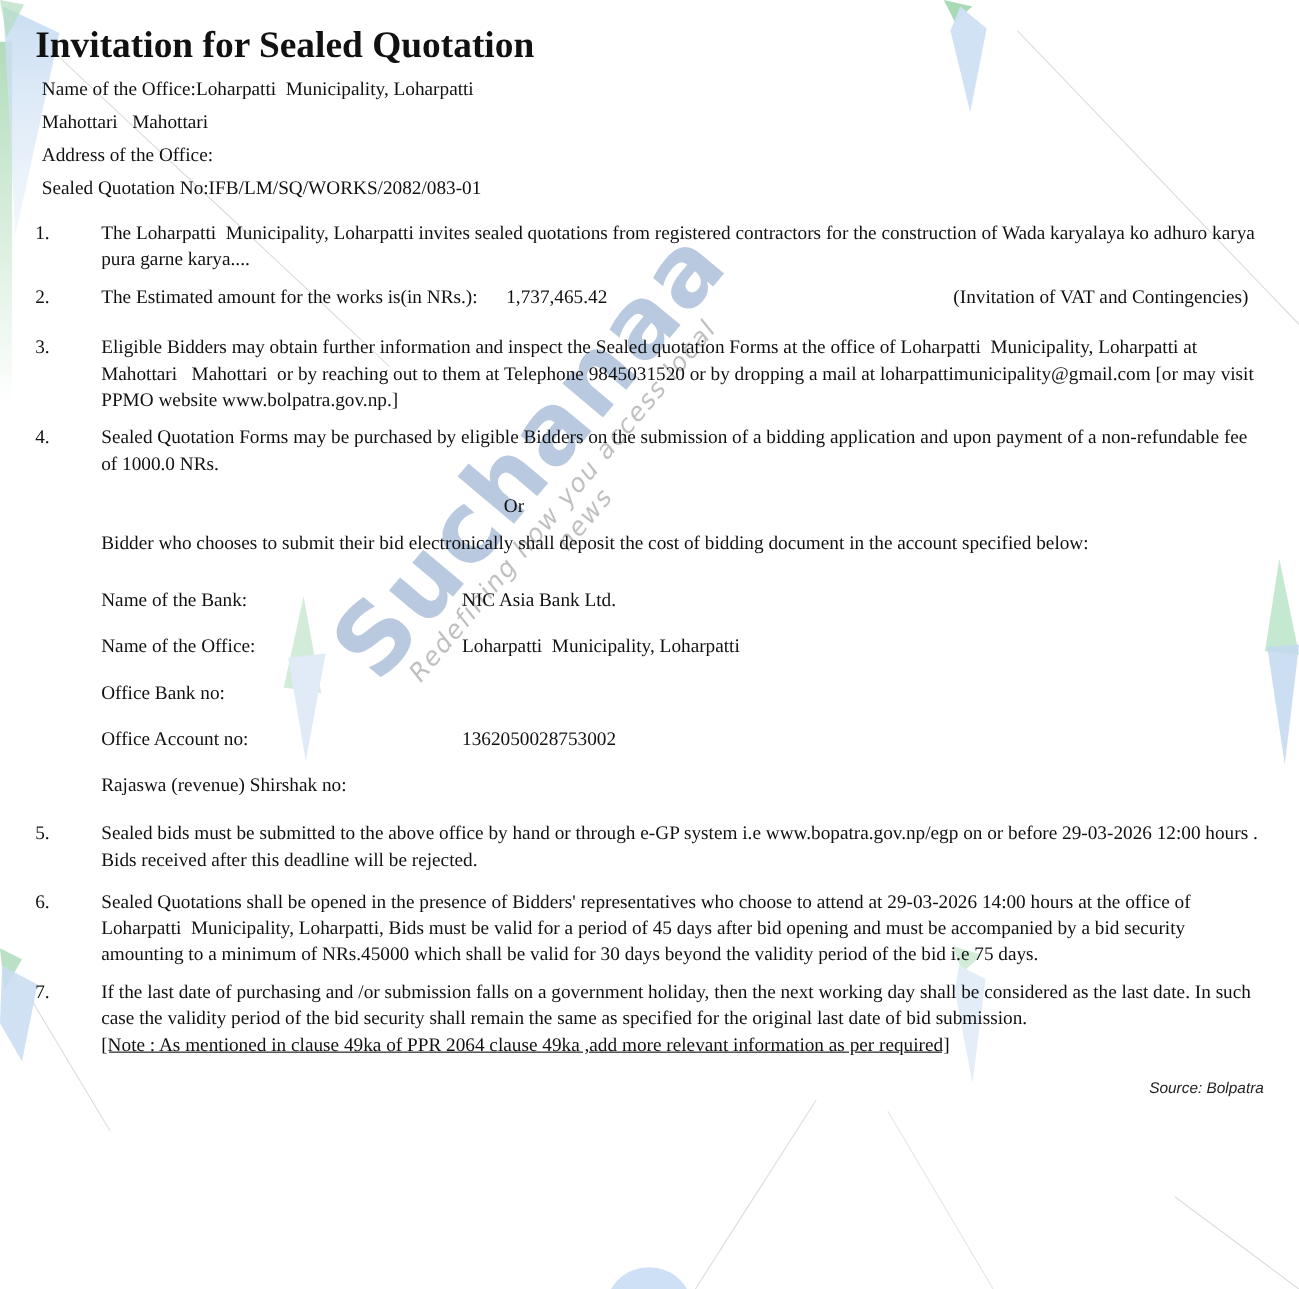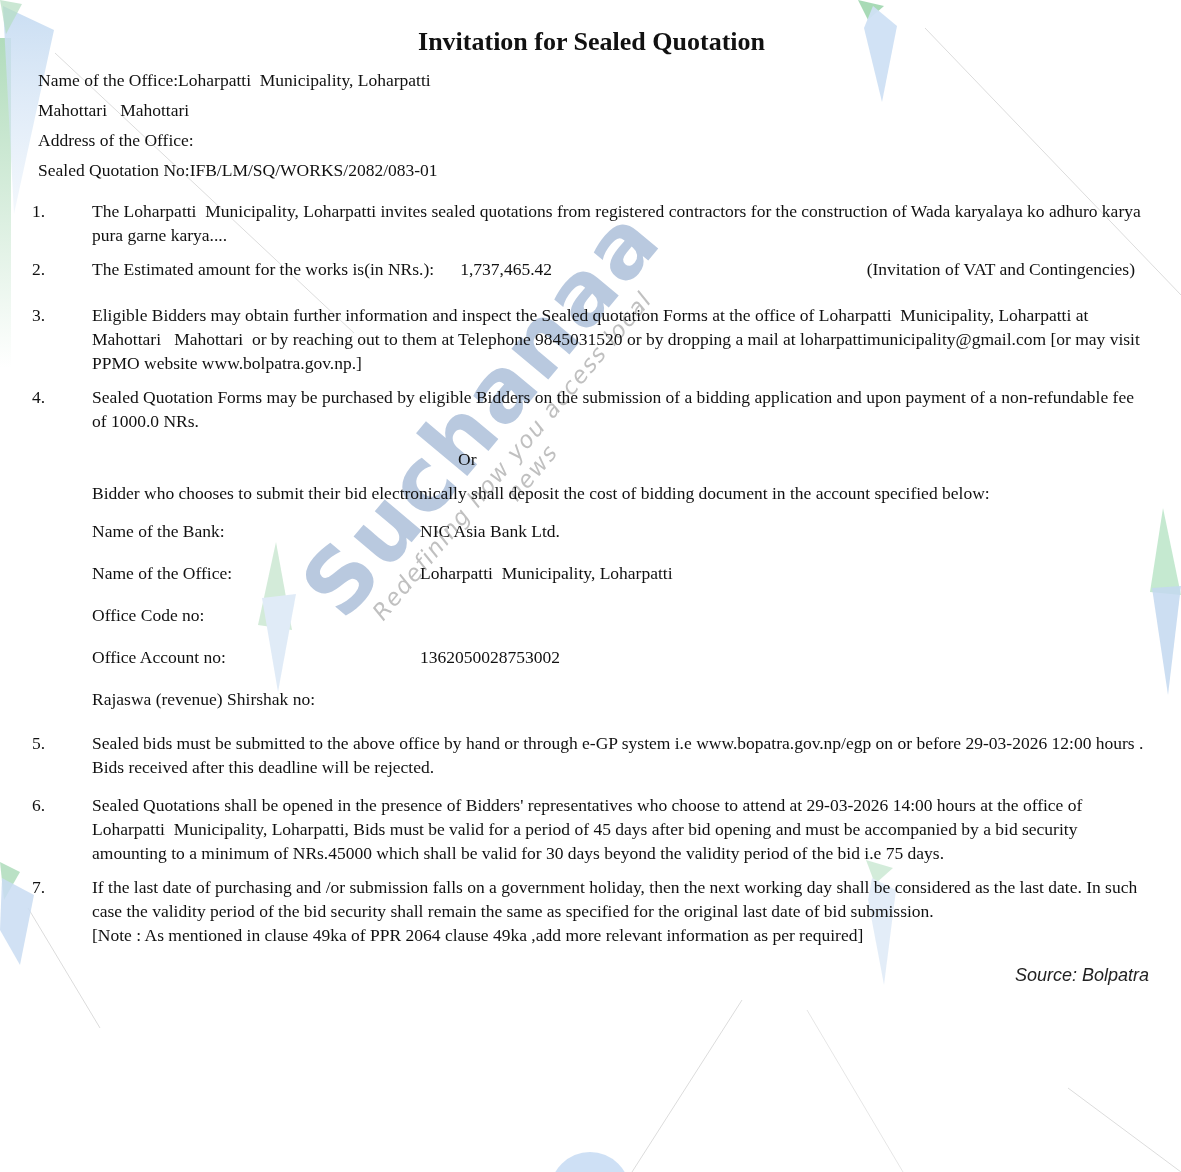--- a/index.html
+++ b/index.html
@@ -8,21 +8,21 @@
   .decor{position:absolute;left:0;top:0;z-index:0;pointer-events:none;}
   .watermark{position:absolute;left:235px;top:368px;z-index:1;width:480px;text-align:center;
              font-family:"DejaVu Sans",sans-serif;font-weight:bold;font-size:88px;
              color:rgba(127,157,197,0.55);transform:rotate(-50deg);letter-spacing:2px;
              pointer-events:none;}
   .tagline{position:absolute;left:287px;top:438px;z-index:1;width:470px;text-align:center;
            font-family:"DejaVu Sans",sans-serif;font-style:italic;font-size:23px;
            color:rgba(150,150,150,0.6);transform:rotate(-50deg);letter-spacing:1.5px;
            pointer-events:none;}
   .content{position:relative;z-index:2;padding:0 30px 0 32px;font-size:17.5px;line-height:24px;}
-  .title{margin:22px 0 0;text-align:center;font-size:26px;line-height:40px;font-weight:bold;}
+  .title{margin:22px 0 0;text-align:left;font-size:34px;line-height:40px;font-weight:bold;}
   p.field{margin:6px;white-space:pre-wrap;}
   .f-office{margin-top:60px;}
   .f-address{margin-top:17px;}
   .f-qno{margin-top:10px;}
   .f-pub{margin-top:17px;}
   .pub-l1{display:inline-block;width:133px;}
   .pub-l2{display:inline-block;width:128px;}
   .item{display:flex;}
   #list1 .item:nth-child(1){margin-top:17px;}
   #list1 .item:nth-child(2){margin-top:10px;}
@@ -32,27 +32,27 @@
   #list2 .item:nth-child(2){margin-top:14px;}
   #list2 .item:nth-child(3){margin-top:10px;}
   .num{flex:0 0 60px;}
   .itext{flex:1;white-space:pre-wrap;}
   .item2row{display:flex;align-items:baseline;}
   .amt{margin-left:26px;white-space:pre;}
   .vatnote{margin-left:auto;margin-right:16px;white-space:pre;}
   .or-sep{margin:14px 0 0;padding-left:426px;}
   .intro{margin:10px 0 0;padding-left:60px;white-space:pre-wrap;}
   .brow{display:flex;padding-left:60px;margin-top:18px;}
-  .brow:first-child{margin-top:14px;}
+  .brow:first-child{margin-top:28px;}
   .blabel{flex:0 0 328px;white-space:pre-wrap;}
   .bvalue{white-space:pre-wrap;}
-  .note-line{white-space:pre-wrap;}
+  .note-line{white-space:pre-wrap;text-decoration:underline;}
   .source{margin:16px 2px 0 0;text-align:right;
           font-family:"Liberation Sans","DejaVu Sans",sans-serif;
-          font-style:italic;font-size:18px;color:#222222;}
+          font-style:italic;font-size:14px;color:#222222;}
 </style>
 </head>
 <body>
 
 <div class="page">
 
   <svg class="decor" width="1181" height="1172" viewBox="0 0 1181 1172">
     <defs>
       <linearGradient id="gStrip" x1="0" y1="0" x2="0" y2="1">
         <stop offset="0" stop-color="#a8d8b4" stop-opacity="0.9"></stop>
@@ -148,21 +148,21 @@
     <div id="bank-rows">
         <div class="brow">
           <span class="blabel">Name of the Bank:</span>
           <span class="bvalue">NIC Asia Bank Ltd.</span>
         </div>
         <div class="brow">
           <span class="blabel">Name of the Office:</span>
           <span class="bvalue">Loharpatti  Municipality, Loharpatti</span>
         </div>
         <div class="brow">
-          <span class="blabel">Office Code no:</span>
+          <span class="blabel">Office Bank no:</span>
           <span class="bvalue"></span>
         </div>
         <div class="brow">
           <span class="blabel">Office Account no:</span>
           <span class="bvalue">1362050028753002</span>
         </div>
         <div class="brow">
           <span class="blabel">Rajaswa (revenue) Shirshak no:</span>
           <span class="bvalue"></span>
         </div>

